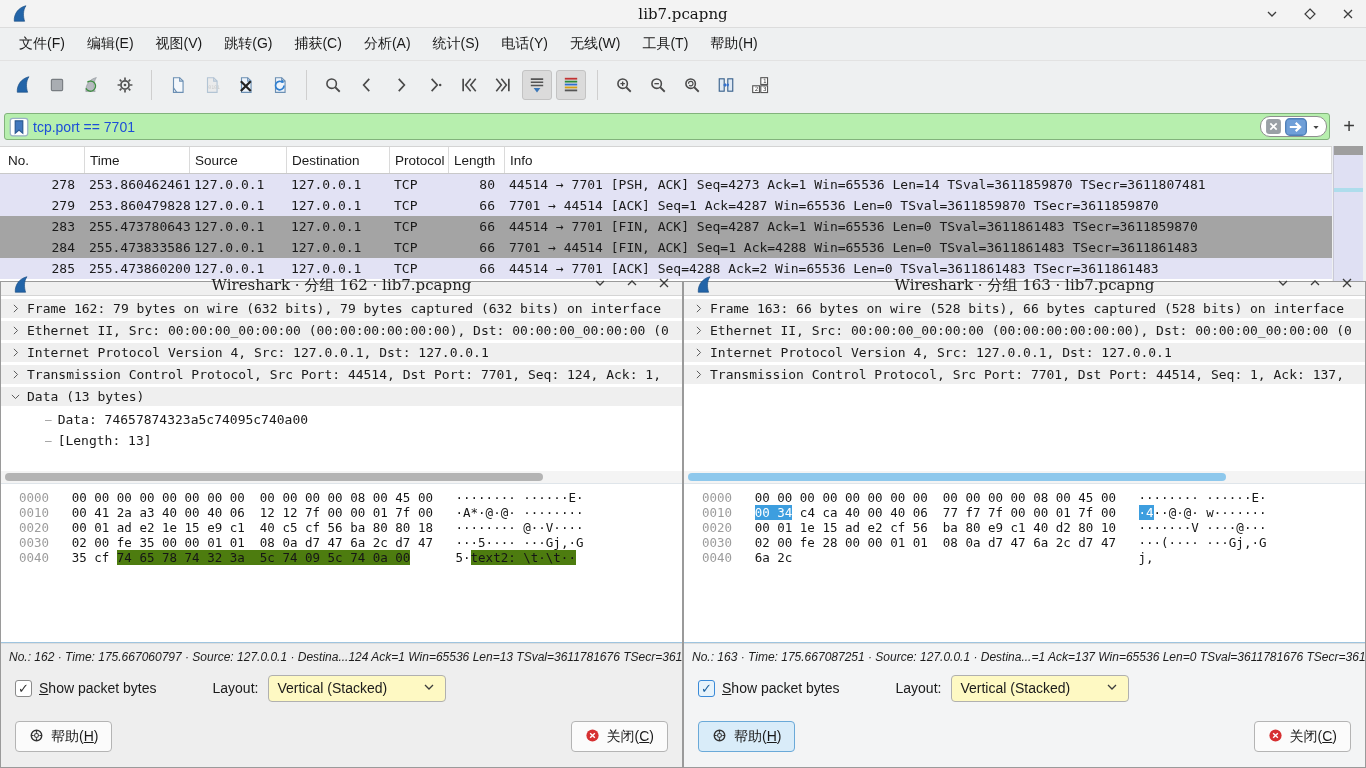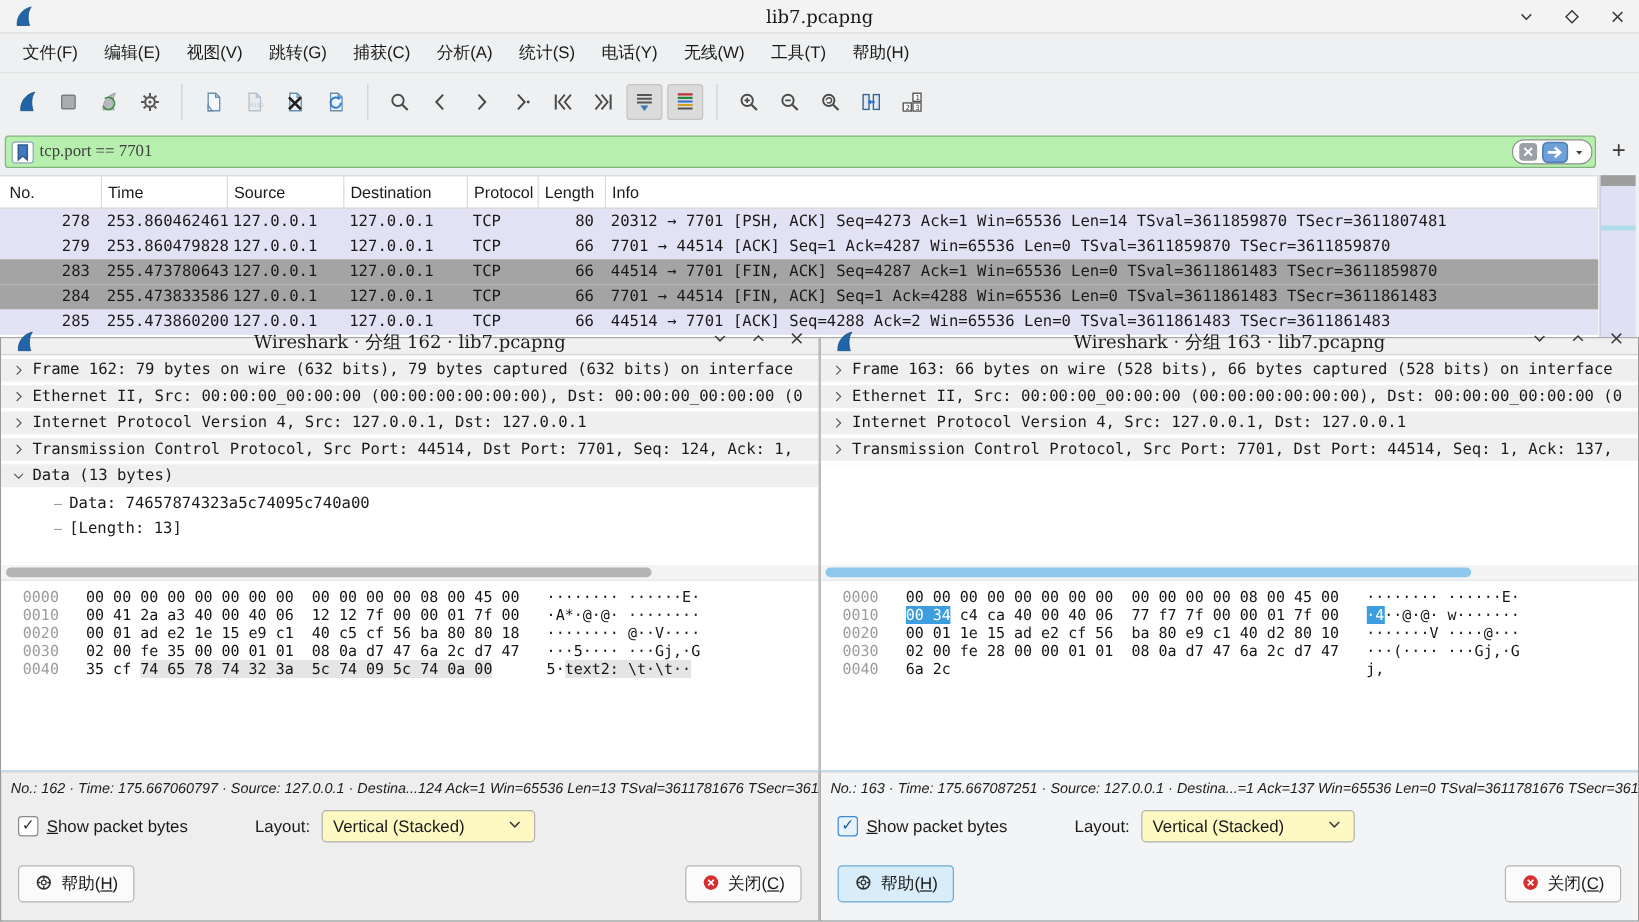--- a/index.html
+++ b/index.html
@@ -24,21 +24,21 @@
            padding-left:8px;gap:4px;border-top:1px solid #e2e2e2;}
   .tool{width:30px;height:30px;display:inline-flex;align-items:center;justify-content:center;border-radius:3px;}
   .tool.active{background:#dbdbdb;border:1px solid #c3c3c3;}
   .tool.disabled{opacity:.45;}
   .tool-sep{width:1px;height:30px;background:#cfcfcf;margin:0 7px;}
 
   .filterbar{position:absolute;top:112px;left:4px;right:4px;height:29px;display:flex;align-items:center;}
   .filter-input{position:relative;flex:1;height:27px;background:#b7efae;border:1px solid #82b37c;
                 border-radius:3px;display:flex;align-items:center;}
   .bookmark-box{width:22px;height:22px;margin:0 3px;display:inline-flex;align-items:center;justify-content:center;}
-  .filter-text{font-size:14px;color:#404040;font-family:Liberation Serif, serif;}
+  .filter-text{font-size:14px;color:#1d4ed8;}
   .filter-pill{position:absolute;right:2px;top:2px;bottom:2px;background:#fff;border:1px solid #8f8f8f;
                border-radius:10px;display:flex;align-items:center;padding:1px 4px;gap:3px;}
   .filter-pill span{display:inline-flex;align-items:center;}
   .filter-add{width:26px;height:26px;display:inline-flex;align-items:center;justify-content:center;
               font-size:20px;color:#3a3a3a;margin-left:6px;}
 
   
   .pl-grid{display:grid;grid-template-columns:85px 105px 97px 103px 59px 56px 1fr;}
   .packet-header{position:absolute;top:146px;left:0;right:34px;height:28px;background:#fff;
                  border-top:1px solid #d4d4d4;border-bottom:1px solid #c9c9c9;font-size:13.5px;}
@@ -75,21 +75,21 @@
   .exp.expanded svg{transform:rotate(90deg);}
   .tree-row.child{padding-left:44px;}
   .tree-row.child::before{content:"\2014";color:#8a8a8a;margin-right:6px;font-size:11px;}
   .hsb{height:12px;flex:none;display:flex;align-items:center;padding:0 4px;background:#f4f4f4;}
   .hsb .thumb{height:8px;border-radius:4px;}
   .hexview{height:160px;background:#fff;border-top:1px solid #dfe5ea;border-bottom:1px solid #9ec4df;
            overflow:hidden;flex:none;padding-top:6px;}
   .hex-row{height:15px;line-height:15px;font-family:"DejaVu Sans Mono","Liberation Mono",monospace;
            font-size:12.5px;white-space:pre;padding-left:18px;color:#161616;}
   .hex-off{color:#9c9c9c;}
-  .hl1{background:#e5e5e5;}
+  .hl1{background:#4d7c0f;}
   .hl2{background:#3d9edf;color:#fff;}
   .dlg-status{height:27px;flex:none;display:flex;align-items:center;padding:0 8px;
               font-size:12px;font-style:italic;color:#1d1d1d;border-top:1px solid #dddddd;
               white-space:nowrap;overflow:hidden;}
   .dlg-ctrl{height:36px;flex:none;display:flex;align-items:center;padding:0 14px;font-size:14px;}
   .cb{width:17px;height:17px;border:1px solid #8a8a8a;border-radius:3px;background:#fff;margin-right:7px;
       display:inline-flex;align-items:center;justify-content:center;font-size:13px;color:#333;flex:none;}
   .dialog.focused .cb{border-color:#3a8ad8;background:#e7f3fb;color:#1a5f9e;}
   .layout-label{margin-left:56px;margin-right:10px;}
   .combo{width:178px;height:27px;background:#fef9c3;border:1px solid #b0b0b0;border-radius:4px;
@@ -333,21 +333,21 @@
   <div class="packet-header pl-grid" id="plheader">
       <div class="hcell">No.</div>
       <div class="hcell">Time</div>
       <div class="hcell">Source</div>
       <div class="hcell">Destination</div>
       <div class="hcell">Protocol</div>
       <div class="hcell">Length</div>
       <div class="hcell">Info</div>
     </div>
   <div class="packet-rows" id="plrows">
-      <div class="prow pl-grid tcp mono"><div class="c-no">278</div><div class="c-l">253.860462461</div><div class="c-l">127.0.0.1</div><div class="c-l">127.0.0.1</div><div class="c-l">TCP</div><div class="c-len">80</div><div class="c-l">20312 → 7701 [PSH, ACK] Seq=4273 Ack=1 Win=65536 Len=14 TSval=3611859870 TSecr=3611807481</div></div>
+      <div class="prow pl-grid tcp mono"><div class="c-no">278</div><div class="c-l">253.860462461</div><div class="c-l">127.0.0.1</div><div class="c-l">127.0.0.1</div><div class="c-l">TCP</div><div class="c-len">80</div><div class="c-l">44514 → 7701 [PSH, ACK] Seq=4273 Ack=1 Win=65536 Len=14 TSval=3611859870 TSecr=3611807481</div></div>
       <div class="prow pl-grid tcp mono"><div class="c-no">279</div><div class="c-l">253.860479828</div><div class="c-l">127.0.0.1</div><div class="c-l">127.0.0.1</div><div class="c-l">TCP</div><div class="c-len">66</div><div class="c-l">7701 → 44514 [ACK] Seq=1 Ack=4287 Win=65536 Len=0 TSval=3611859870 TSecr=3611859870</div></div>
       <div class="prow pl-grid selected mono"><div class="c-no">283</div><div class="c-l">255.473780643</div><div class="c-l">127.0.0.1</div><div class="c-l">127.0.0.1</div><div class="c-l">TCP</div><div class="c-len">66</div><div class="c-l">44514 → 7701 [FIN, ACK] Seq=4287 Ack=1 Win=65536 Len=0 TSval=3611861483 TSecr=3611859870</div></div>
       <div class="prow pl-grid selected mono"><div class="c-no">284</div><div class="c-l">255.473833586</div><div class="c-l">127.0.0.1</div><div class="c-l">127.0.0.1</div><div class="c-l">TCP</div><div class="c-len">66</div><div class="c-l">7701 → 44514 [FIN, ACK] Seq=1 Ack=4288 Win=65536 Len=0 TSval=3611861483 TSecr=3611861483</div></div>
       <div class="prow pl-grid tcp mono"><div class="c-no">285</div><div class="c-l">255.473860200</div><div class="c-l">127.0.0.1</div><div class="c-l">127.0.0.1</div><div class="c-l">TCP</div><div class="c-len">66</div><div class="c-l">44514 → 7701 [ACK] Seq=4288 Ack=2 Win=65536 Len=0 TSval=3611861483 TSecr=3611861483</div></div>
     </div>
   <div class="pl-scrollbar">
     <div class="pl-sb-cap"></div>
     <div class="pl-sb-mark"></div>
   </div>
 </div>

